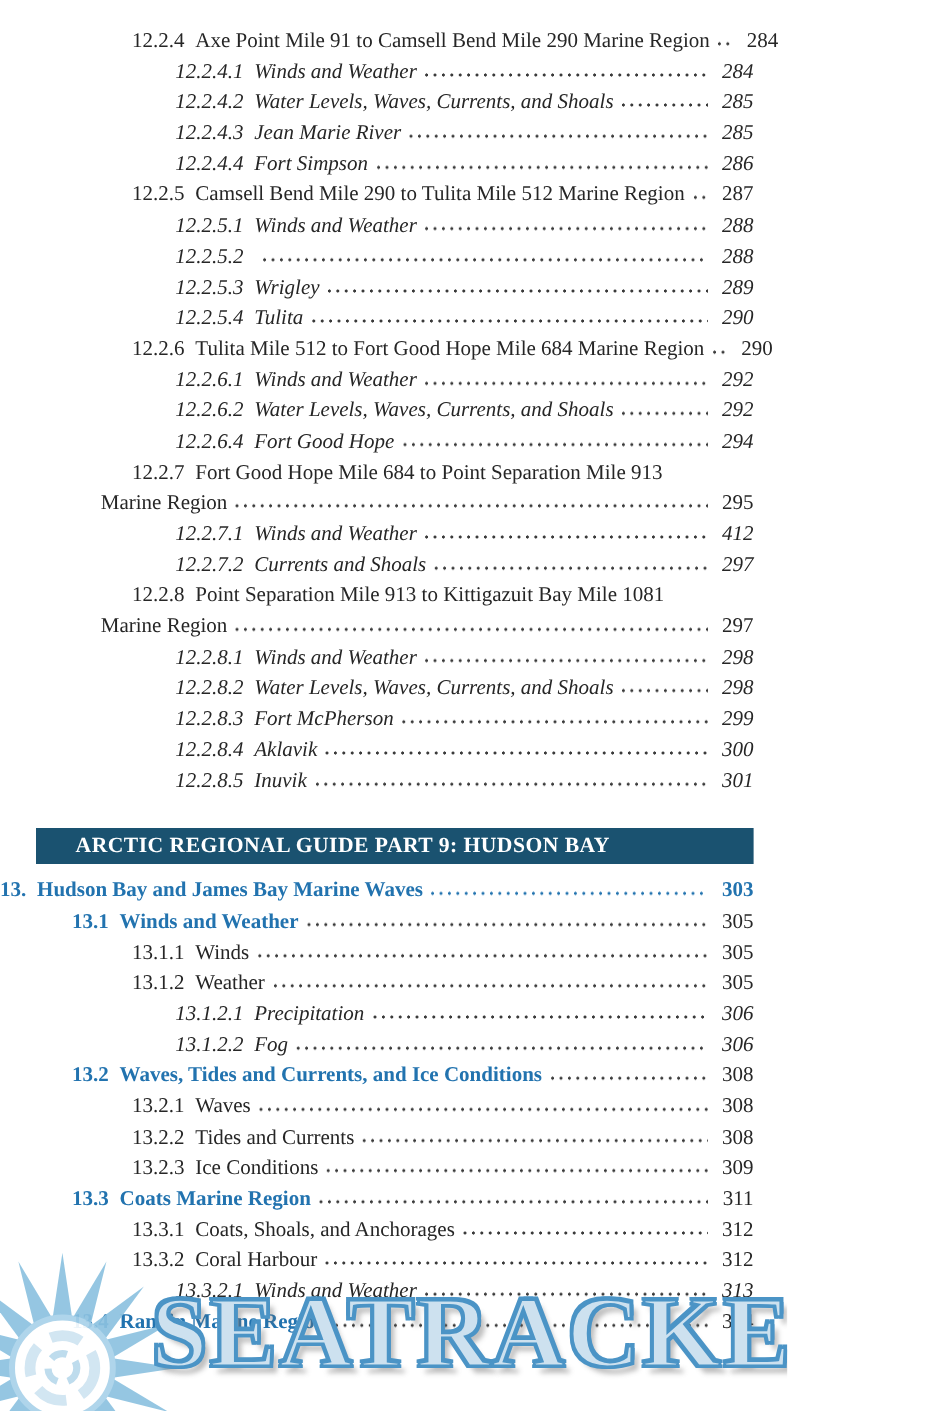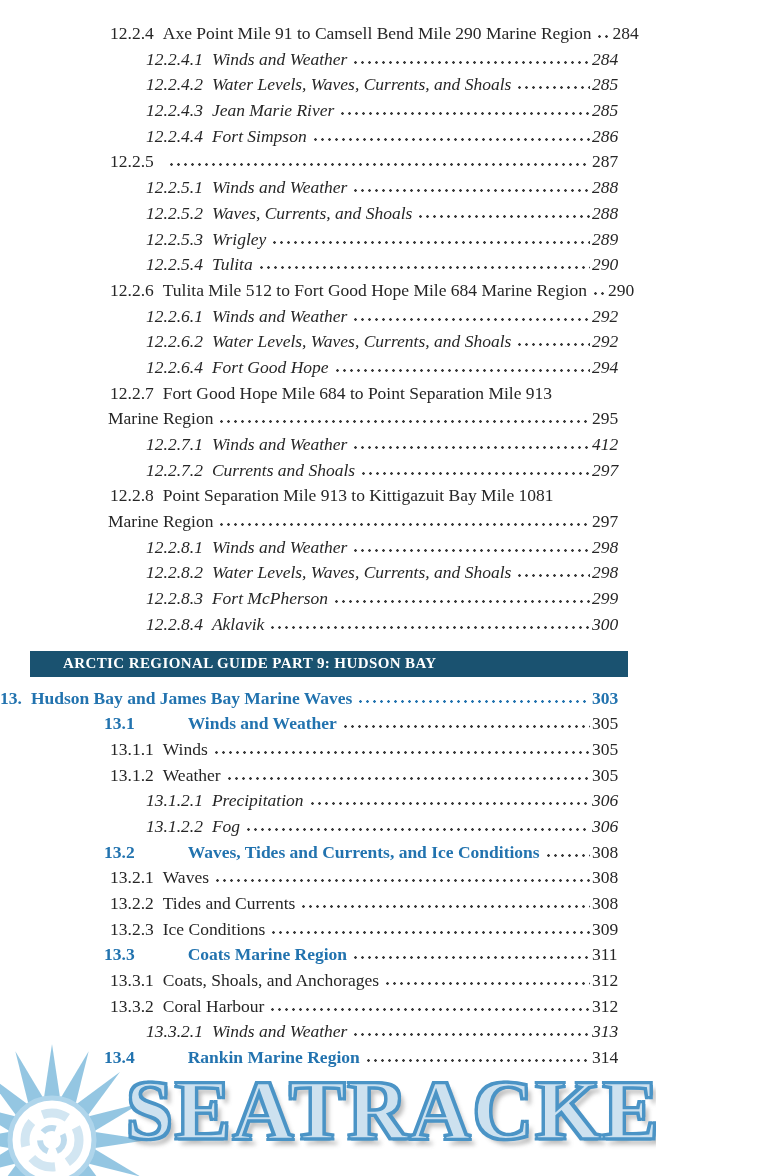--- a/index.html
+++ b/index.html
@@ -25,33 +25,33 @@
     height:25.7px;line-height:25.7px;
     padding-right:28px;font-size:17.5px;white-space:nowrap;
   }
   .num{margin-right:9px;}
   .dots{
     flex:1 1 auto;min-width:14px;height:5px;margin:0 2px 0 5px;
     background-image:radial-gradient(circle, currentColor 1.15px, rgba(0,0,0,0) 1.5px);
     background-size:7px 5px;background-repeat:repeat-x;background-position:0 0;
     color:var(--dot-color);
   }
-  .pagenum{min-width:36px;}
+  .pagenum{min-width:36px;text-align:right;}
   .lvl-a{}
   .lvl-b{padding-left:60px;}
   .lvl-c{padding-left:110px;}
   .lvl-d{padding-left:146px;font-style:italic;}
-  .lvl-cont{padding-left:108px;}
-  .blue .num,.blue .label{color:var(--accent-blue);font-weight:bold;margin-left:44px;}
+  .lvl-cont{padding-left:84px;}
+  .blue .num,.blue .label{color:var(--accent-blue);font-weight:bold;}
   .blue-full .num,.blue-full .label,.blue-full .pagenum{color:var(--accent-blue);font-weight:bold;}
   .blue-full .dots{color:var(--accent-blue);}
   .banner{
-    margin:13px 28px 9px 30px;
+    margin:27px 28px 9px 30px;
     background:var(--banner-bg);color:var(--banner-text);
-    font-weight:bold;font-size:15px;letter-spacing:0.4px;
+    font-weight:bold;font-size:18px;letter-spacing:0.4px;
     padding:4px 0 5px 33px;
   }
   .watermark{position:absolute;left:0;top:0;right:0;bottom:0;pointer-events:none;}
   .sun{position:absolute;left:-48px;top:1040px;width:200px;height:200px;opacity:0.92;}
   .wm-text{
     position:absolute;left:126px;top:1062px;
     font-size:84px;font-weight:bold;letter-spacing:2px;white-space:nowrap;
     color:rgba(255,255,255,0.72);
     -webkit-text-stroke:2.5px var(--watermark-blue);
     text-shadow:
@@ -92,32 +92,32 @@
         <span class="pagenum">285</span>
       </div>
       <div class="row lvl-d">
         <span class="num">12.2.4.4</span>
         <span class="label">Fort Simpson</span>
         <span class="dots"></span>
         <span class="pagenum">286</span>
       </div>
       <div class="row lvl-c">
         <span class="num">12.2.5</span>
+        <span class="label">Camsell Bend Mile 290 to Tulita Mile 512 Marine Region</span>
         <span class="dots"></span>
         <span class="pagenum">287</span>
       </div>
       <div class="row lvl-d">
         <span class="num">12.2.5.1</span>
         <span class="label">Winds and Weather</span>
         <span class="dots"></span>
         <span class="pagenum">288</span>
       </div>
       <div class="row lvl-d">
         <span class="num">12.2.5.2</span>
-        <span class="label">Waves, Currents, and Shoals</span>
         <span class="dots"></span>
         <span class="pagenum">288</span>
       </div>
       <div class="row lvl-d">
         <span class="num">12.2.5.3</span>
         <span class="label">Wrigley</span>
         <span class="dots"></span>
         <span class="pagenum">289</span>
       </div>
       <div class="row lvl-d">
@@ -196,20 +196,26 @@
         <span class="num">12.2.8.3</span>
         <span class="label">Fort McPherson</span>
         <span class="dots"></span>
         <span class="pagenum">299</span>
       </div>
       <div class="row lvl-d">
         <span class="num">12.2.8.4</span>
         <span class="label">Aklavik</span>
         <span class="dots"></span>
         <span class="pagenum">300</span>
+      </div>
+      <div class="row lvl-d">
+        <span class="num">12.2.8.5</span>
+        <span class="label">Inuvik</span>
+        <span class="dots"></span>
+        <span class="pagenum">301</span>
       </div>
     </div>
 
   <div class="banner">
     <span>ARCTIC REGIONAL GUIDE PART 9: HUDSON BAY</span>
   </div>
 
   <div class="toc" id="toc-part2">
       <div class="row lvl-a blue-full">
         <span class="num">13.</span>

